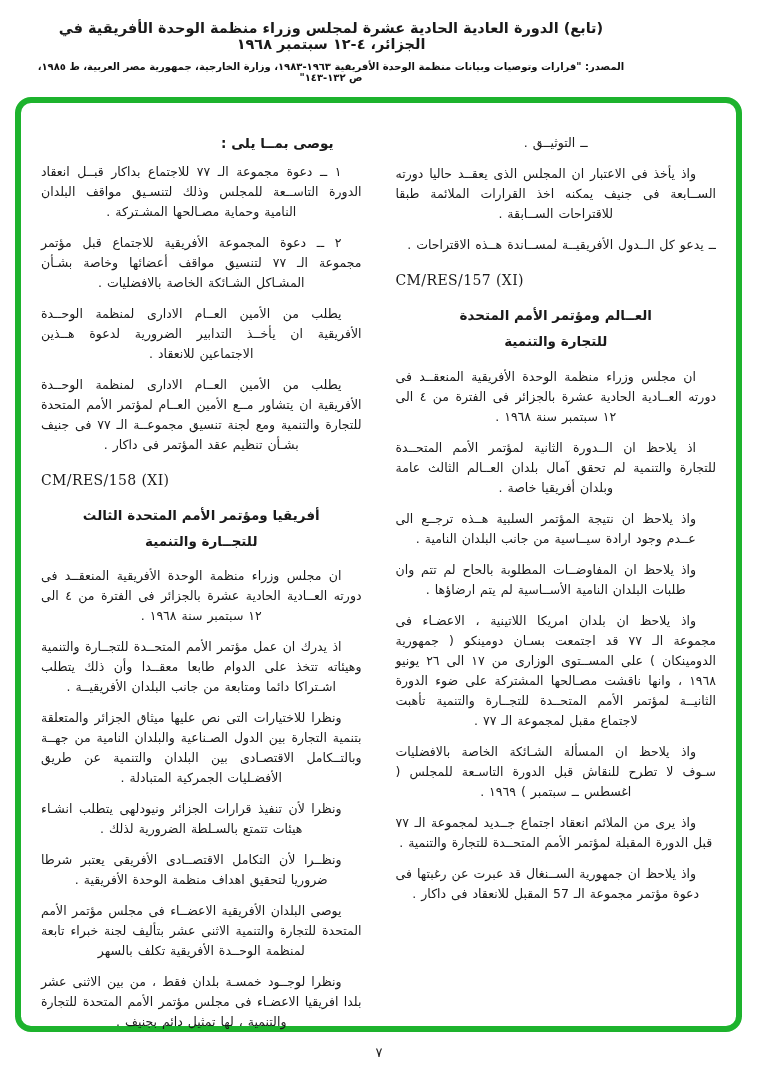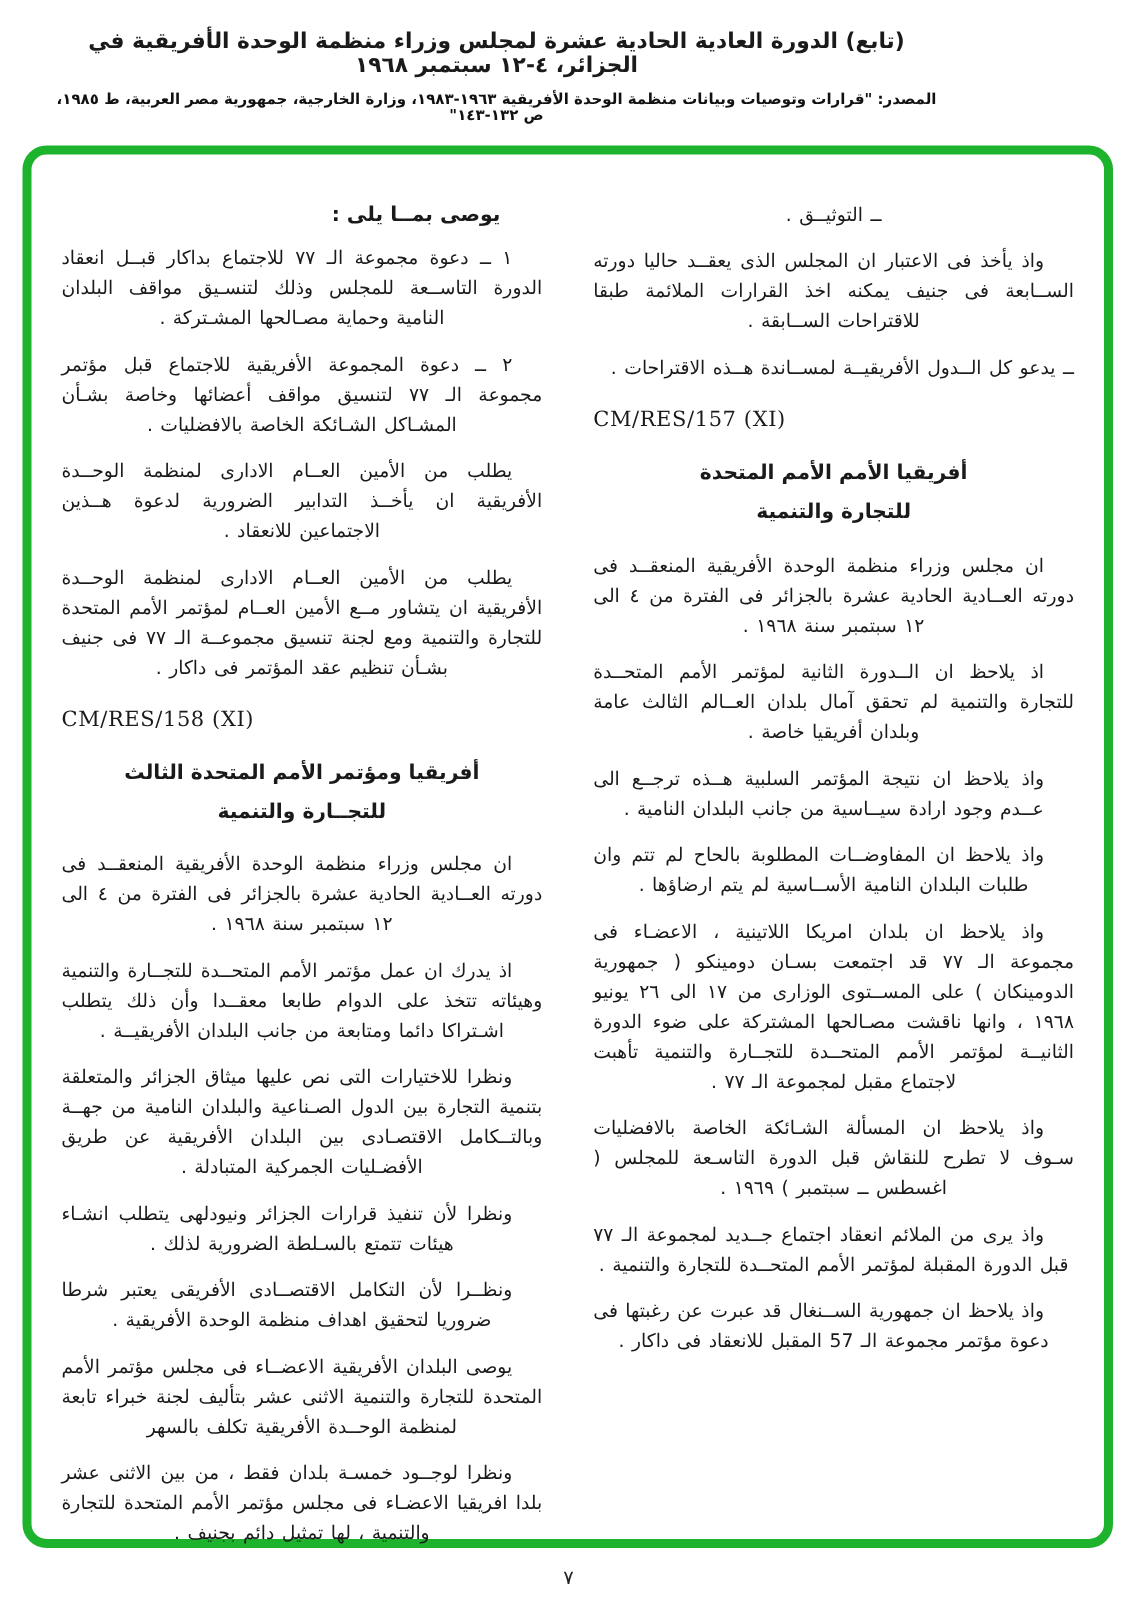--- a/index.html
+++ b/index.html
@@ -119,21 +119,21 @@
 
 <div class="frame"></div>
 
 <div class="columns">
   <div class="col" id="col-right">
       <div class="blk-dash center">ــ التوثيــق .</div>
       <div class="blk-para">واذ يأخذ فى الاعتبار ان المجلس الذى يعقــد حاليا دورته الســابعة فى جنيف يمكنه اخذ القرارات الملائمة طبقا للاقتراحات الســابقة .</div>
       <div class="blk-dash">ــ يدعو كل الــدول الأفريقيــة لمســاندة هــذه الاقتراحات .</div>
       <div class="blk-code">CM/RES/157 (XI)</div>
       <div class="blk-heading">
-        <div>أفريقيا الأمم الأمم المتحدة</div>
+        <div>العــالم ومؤتمر الأمم المتحدة</div>
         <div>للتجارة والتنمية</div>
       </div>
       <div class="blk-para">ان مجلس وزراء منظمة الوحدة الأفريقية المنعقــد فى دورته العــادية الحادية عشرة بالجزائر فى الفترة من ٤ الى ١٢ سبتمبر سنة ١٩٦٨ .</div>
       <div class="blk-para">اذ يلاحظ ان الــدورة الثانية لمؤتمر الأمم المتحــدة للتجارة والتنمية لم تحقق آمال بلدان العــالم الثالث عامة وبلدان أفريقيا خاصة .</div>
       <div class="blk-para">واذ يلاحظ ان نتيجة المؤتمر السلبية هــذه ترجــع الى عــدم وجود ارادة سيــاسية من جانب البلدان النامية .</div>
       <div class="blk-para">واذ يلاحظ ان المفاوضــات المطلوبة بالحاح لم تتم وان طلبات البلدان النامية الأســاسية لم يتم ارضاؤها .</div>
       <div class="blk-para">واذ يلاحظ ان بلدان امريكا اللاتينية ، الاعضـاء فى مجموعة الـ ٧٧ قد اجتمعت بسـان دومينكو ( جمهورية الدومينكان ) على المســتوى الوزارى من ١٧ الى ٢٦ يونيو ١٩٦٨ ، وانها ناقشت مصـالحها المشتركة على ضوء الدورة الثانيــة لمؤتمر الأمم المتحــدة للتجــارة والتنمية تأهبت لاجتماع مقبل لمجموعة الـ ٧٧ .</div>
       <div class="blk-para">واذ يلاحظ ان المسألة الشـائكة الخاصة بالافضليات سـوف لا تطرح للنقاش قبل الدورة التاسـعة للمجلس ( اغسطس ــ سبتمبر ) ١٩٦٩ .</div>
       <div class="blk-para">واذ يرى من الملائم انعقاد اجتماع جــديد لمجموعة الـ ٧٧ قبل الدورة المقبلة لمؤتمر الأمم المتحــدة للتجارة والتنمية .</div>
       <div class="blk-para">واذ يلاحظ ان جمهورية الســنغال قد عبرت عن رغبتها فى دعوة مؤتمر مجموعة الـ 57 المقبل للانعقاد فى داكار .</div>
@@ -144,21 +144,21 @@
       <div class="blk-para">٢ ــ دعوة المجموعة الأفريقية للاجتماع قبل مؤتمر مجموعة الـ ٧٧ لتنسيق مواقف أعضائها وخاصة بشـأن المشـاكل الشـائكة الخاصة بالافضليات .</div>
       <div class="blk-para">يطلب من الأمين العــام الادارى لمنظمة الوحــدة الأفريقية ان يأخــذ التدابير الضرورية لدعوة هــذين الاجتماعين للانعقاد .</div>
       <div class="blk-para">يطلب من الأمين العــام الادارى لمنظمة الوحــدة الأفريقية ان يتشاور مــع الأمين العــام لمؤتمر الأمم المتحدة للتجارة والتنمية ومع لجنة تنسيق مجموعــة الـ ٧٧ فى جنيف بشـأن تنظيم عقد المؤتمر فى داكار .</div>
       <div class="blk-code">CM/RES/158 (XI)</div>
       <div class="blk-heading">
         <div>أفريقيا ومؤتمر الأمم المتحدة الثالث</div>
         <div>للتجــارة والتنمية</div>
       </div>
       <div class="blk-para">ان مجلس وزراء منظمة الوحدة الأفريقية المنعقــد فى دورته العــادية الحادية عشرة بالجزائر فى الفترة من ٤ الى ١٢ سبتمبر سنة ١٩٦٨ .</div>
       <div class="blk-para">اذ يدرك ان عمل مؤتمر الأمم المتحــدة للتجــارة والتنمية وهيئاته تتخذ على الدوام طابعا معقــدا وأن ذلك يتطلب اشـتراكا دائما ومتابعة من جانب البلدان الأفريقيــة .</div>
-      <div class="blk-para">ونظرا للاختيارات التى نص عليها ميثاق الجزائر والمتعلقة بتنمية التجارة بين الدول الصـناعية والبلدان النامية من جهــة وبالتــكامل الاقتصـادى بين البلدان الأفريقية عن طريق الأفضـليات الجمركية المتبادلة .</div>
+      <div class="blk-para">ونظرا للاختيارات التى نص عليها ميثاق الجزائر والمتعلقة بتنمية التجارة بين الدول الصـناعية والبلدان النامية من جهــة وبالتــكامل الاقتصـادى بين البلدان والتنمية عن طريق الأفضـليات الجمركية المتبادلة .</div>
       <div class="blk-para">ونظرا لأن تنفيذ قرارات الجزائر ونيودلهى يتطلب انشـاء هيئات تتمتع بالسـلطة الضرورية لذلك .</div>
       <div class="blk-para">ونظــرا لأن التكامل الاقتصــادى الأفريقى يعتبر شرطا ضروريا لتحقيق اهداف منظمة الوحدة الأفريقية .</div>
       <div class="blk-para">يوصى البلدان الأفريقية الاعضــاء فى مجلس مؤتمر الأمم المتحدة للتجارة والتنمية الاثنى عشر بتأليف لجنة خبراء تابعة لمنظمة الوحــدة الأفريقية تكلف بالسهر</div>
       <div class="blk-para">ونظرا لوجــود خمسـة بلدان فقط ، من بين الاثنى عشر بلدا افريقيا الاعضـاء فى مجلس مؤتمر الأمم المتحدة للتجارة والتنمية ، لها تمثيل دائم بجنيف .</div>
     </div>
 </div>
 
 <div class="footer">
   <span>٧</span>
 </div>

